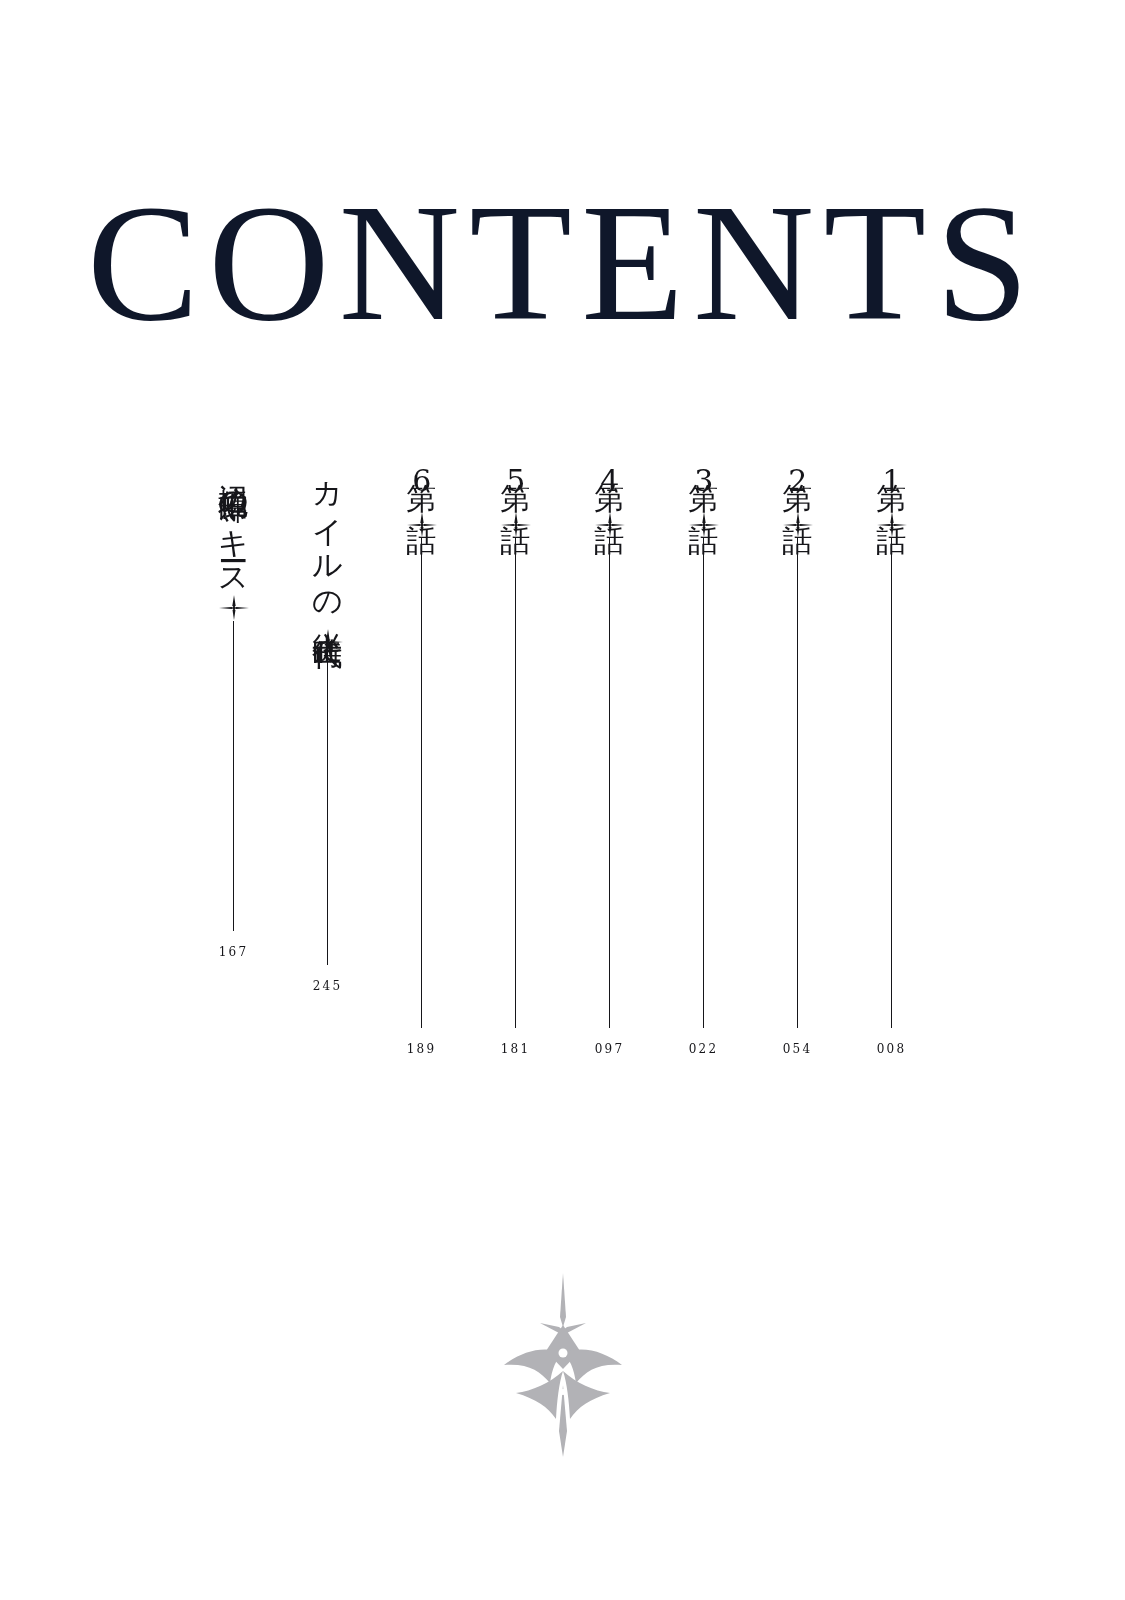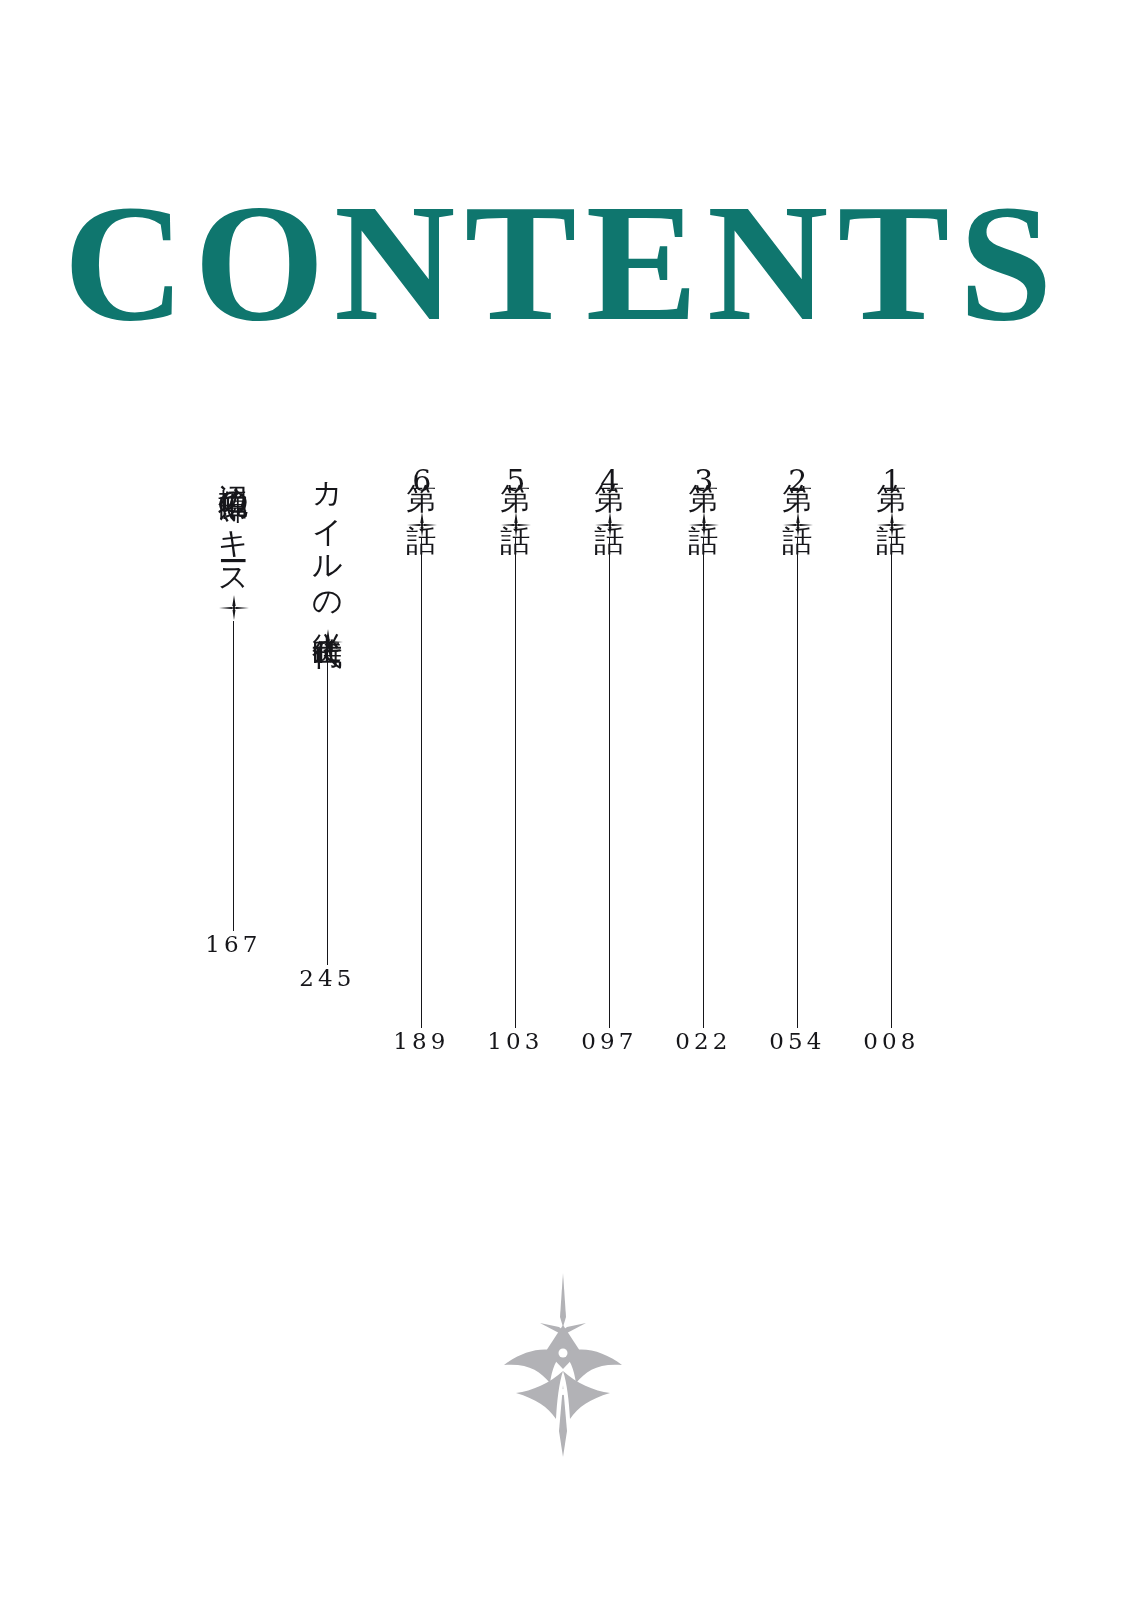--- a/index.html
+++ b/index.html
@@ -18,22 +18,22 @@
   
   .toc-title {
     position: absolute;
     top: 178px;
     left: 0;
     width: 1125px;
     text-align: center;
     font-family: "Liberation Serif", serif;
     font-size: 168px;
     letter-spacing: 0.055em;
-    color: #0f766e;
-    font-weight: 700;
+    color: #0f172a;
+    font-weight: 400;
     line-height: 1;
     white-space: nowrap;
     user-select: none;
   }
 
   
   .entries {
     position: absolute;
     top: 460px;
     left: 0;
@@ -81,23 +81,24 @@
   }
   .ornament svg { display: block; }
   .rule {
     width: 1px;
     background: #16161a;
     flex: 1 1 auto;
     min-height: 10px;
   }
   .page-num {
     font-family: "DejaVu Serif", "Liberation Serif", serif;
-    font-size: 23px;
+    font-size: 12px;
     letter-spacing: 0.18em;
     color: #16161a;
+    margin-top: 14px;
     white-space: nowrap;
     text-align: right;
   }
 
   
   .emblem {
     position: absolute;
     left: 0;
     top: 1265px;
     width: 1125px;
@@ -170,21 +171,21 @@
         <svg width="40" height="26" viewBox="0 0 40 26">
           <path d="M20 0 L21.6 10.4 L20 12.9 L18.4 10.4 Z" fill="#16161a"></path>
           <path d="M20 25 L21.4 15.6 L20 13.1 L18.6 15.6 Z" fill="#16161a"></path>
           <path d="M5 13 L17.6 11.9 L19.4 13 L17.6 14.1 Z" fill="#16161a"></path>
           <path d="M35 13 L22.4 11.9 L20.6 13 L22.4 14.1 Z" fill="#16161a"></path>
           <circle cx="20" cy="13" r="1.5" fill="#16161a"></circle>
         </svg>
       </div>
       <div class="rule" style="height:490px;flex:0 0 auto;"></div>
     </div>
-    <div class="page-num">103</div>
+    <div class="page-num">181</div>
   </div>
 
   <div class="entry">
     <div class="entry-label">第4話</div>
     <div class="rule-wrap">
       <div class="ornament">
         <svg width="40" height="26" viewBox="0 0 40 26">
           <path d="M20 0 L21.6 10.4 L20 12.9 L18.4 10.4 Z" fill="#16161a"></path>
           <path d="M20 25 L21.4 15.6 L20 13.1 L18.6 15.6 Z" fill="#16161a"></path>
           <path d="M5 13 L17.6 11.9 L19.4 13 L17.6 14.1 Z" fill="#16161a"></path>

